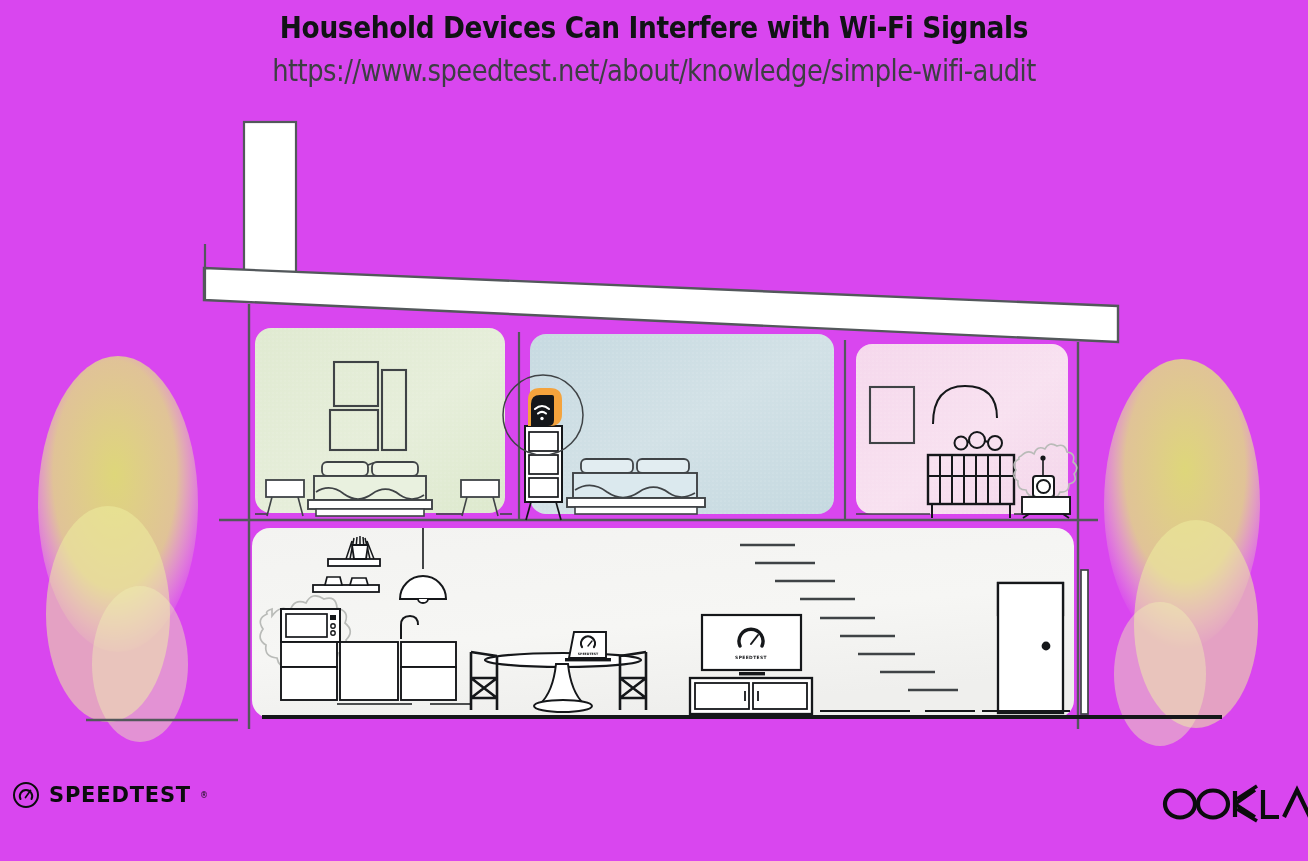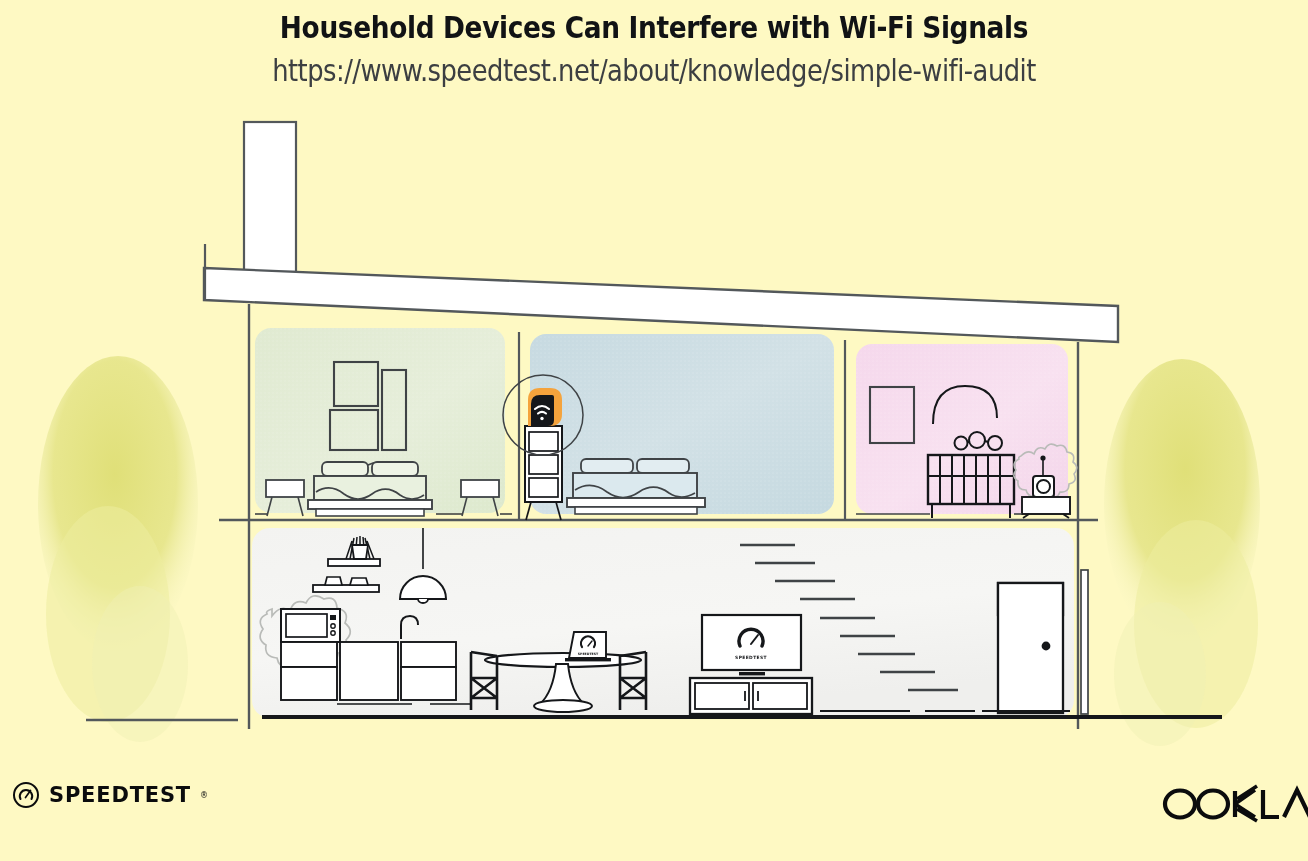--- a/index.html
+++ b/index.html
@@ -11,21 +11,21 @@
     width: 1308px;
     height: 861px;
     font-family: "Liberation Sans", sans-serif;
     overflow: hidden;
     position: relative;
   }
   #stage {
     position: relative;
     width: 1308px;
     height: 861px;
-    background: #fef9c3;
+    background: #d946ef;
   }
   .hdr {
     position: absolute;
     left: 0;
     top: 0;
     width: 1308px;
     text-align: center;
   }
   .hdr-title {
     font-family: "DejaVu Sans", sans-serif;

